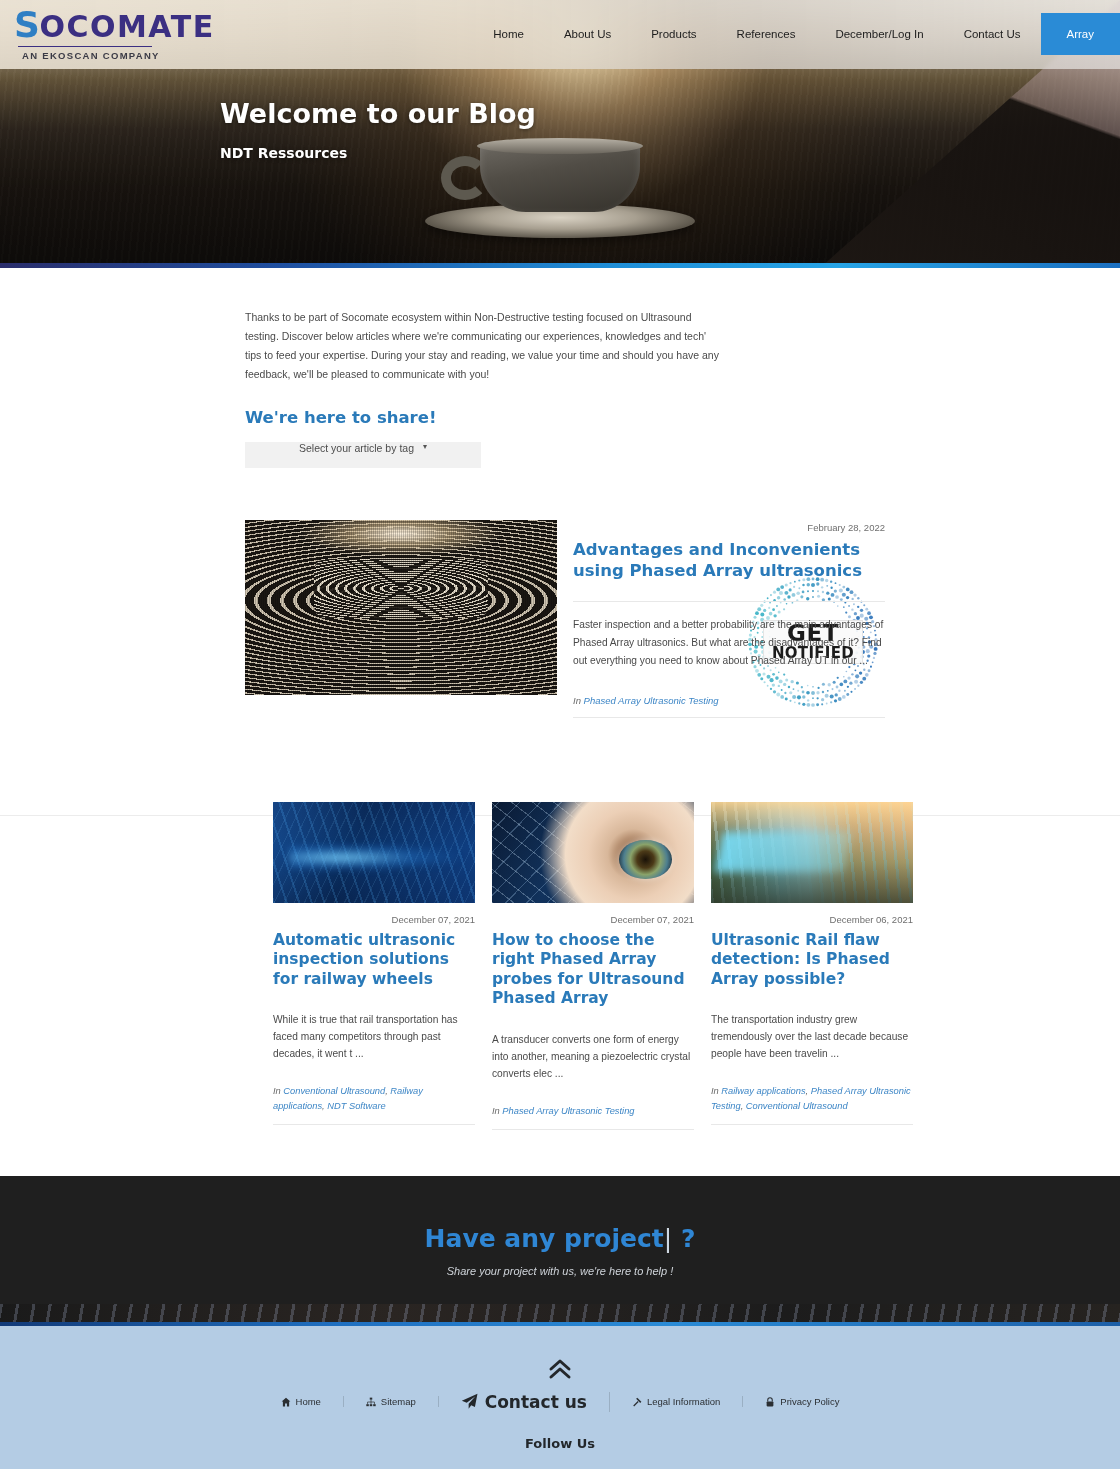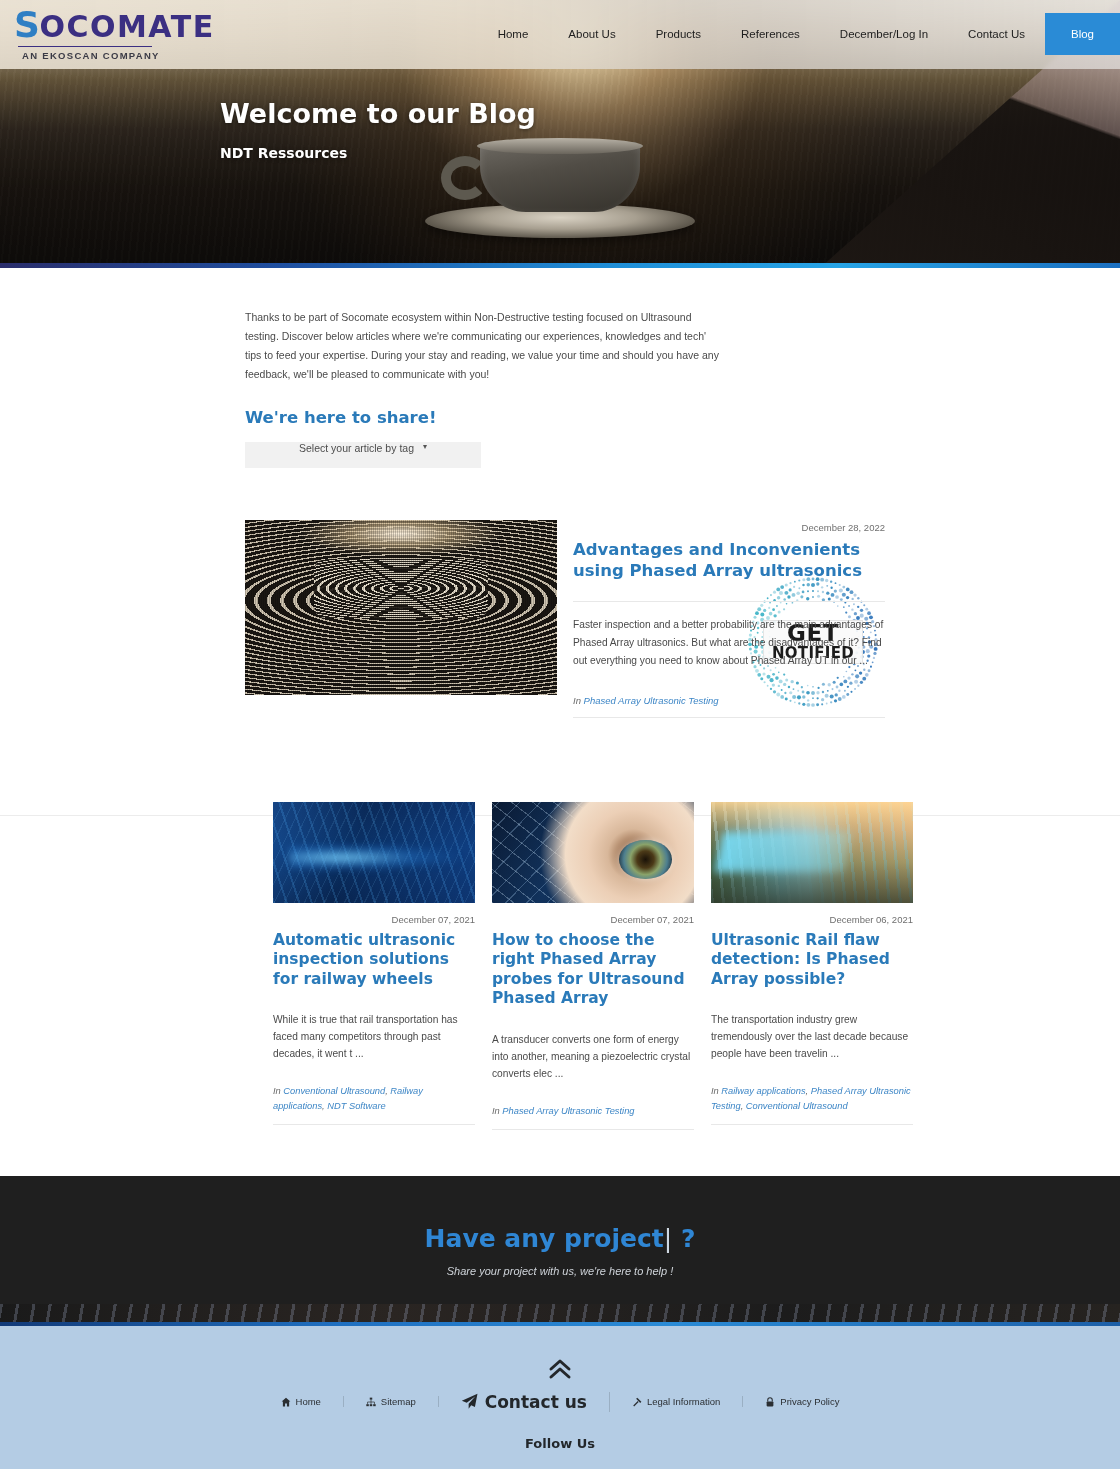--- a/index.html
+++ b/index.html
@@ -353,21 +353,21 @@
       <div class="logo-sub">AN EKOSCAN COMPANY</div>
     </div>
 
     <nav class="nav">
       <a href="#">Home</a>
       <a href="#">About Us</a>
       <a href="#">Products</a>
       <a href="#">References</a>
       <a href="#">December/Log In</a>
       <a href="#">Contact Us</a>
-      <a href="#" class="active">Blog</a>
+      <a href="#" class="active">Array</a>
     </nav>
   </div>
 
   <div class="hero-bottomline"></div>
 </div>
 
 <div class="intro">
   <div class="intro-inner">
     <p class="intro-p">Thanks to be part of Socomate ecosystem within Non-Destructive testing focused on Ultrasound testing. Discover below articles where we're communicating our experiences, knowledges and tech' tips to feed your expertise. During your stay and reading, we value your time and should you have any feedback, we'll be pleased to communicate with you!</p>
     <h2 class="intro-h">We're here to share!</h2>
@@ -669,21 +669,21 @@
   <div class="hr-full"></div>
 </div>
 
 <div class="featured">
   <div class="feat-img">
     <div class="ripple"></div>
     <div class="ripple-inner"></div>
     <div class="ripple-dots"></div>
   </div>
   <div class="feat-body">
-    <div class="feat-date">December 28, 2022</div>
+    <div class="feat-date">February 28, 2022</div>
     <h2 class="feat-title">Advantages and Inconvenients using Phased Array ultrasonics</h2>
     <div class="feat-rule"></div>
     <p class="feat-exc">Faster inspection and a better probability are the main advantages of Phased Array ultrasonics. But what are the disadvantages of it? Find out everything you need to know about Phased Array UT in our ...</p>
     <div class="feat-tags">
       <span>In</span>
       <a href="#">Phased Array Ultrasonic Testing</a>
     </div>
     <div class="feat-rule2"></div>
   </div>
 </div>

